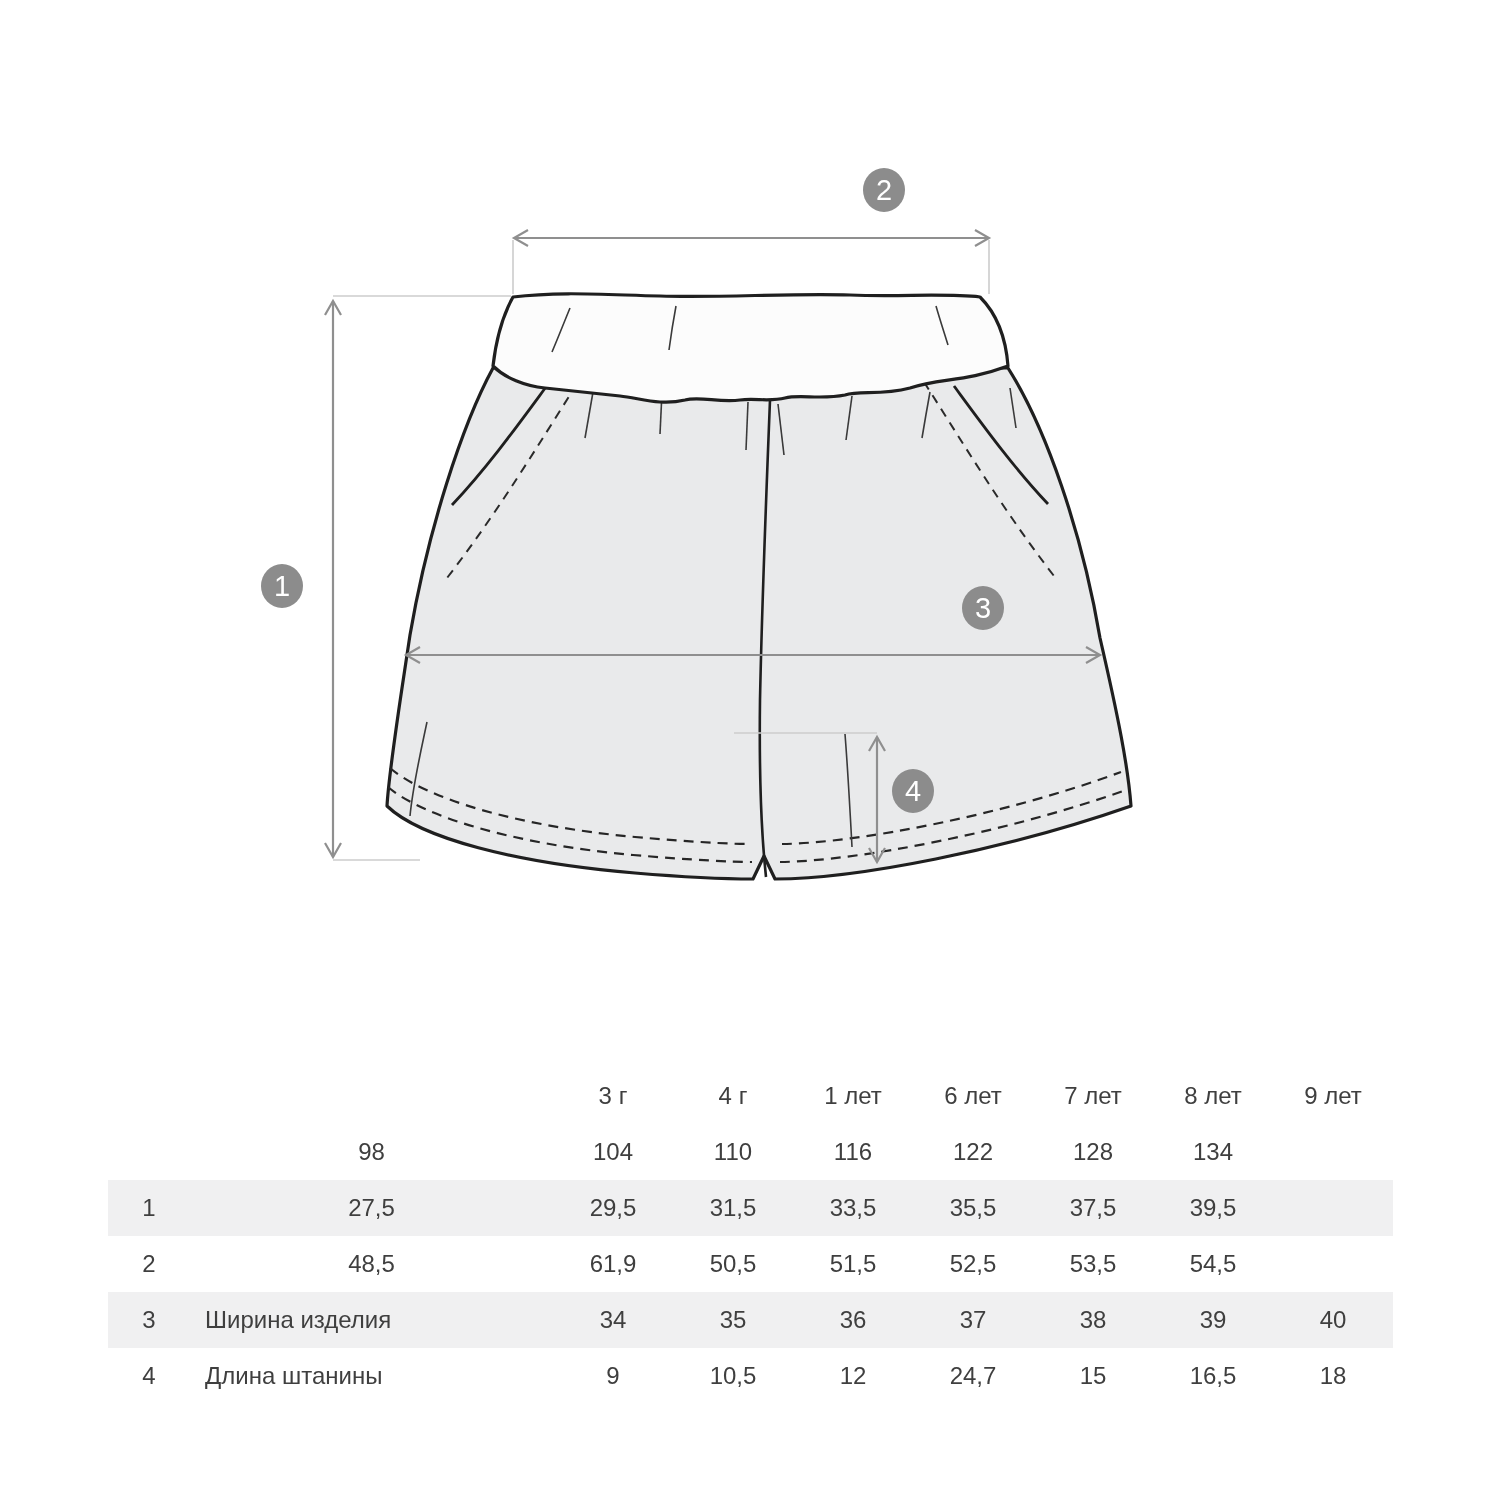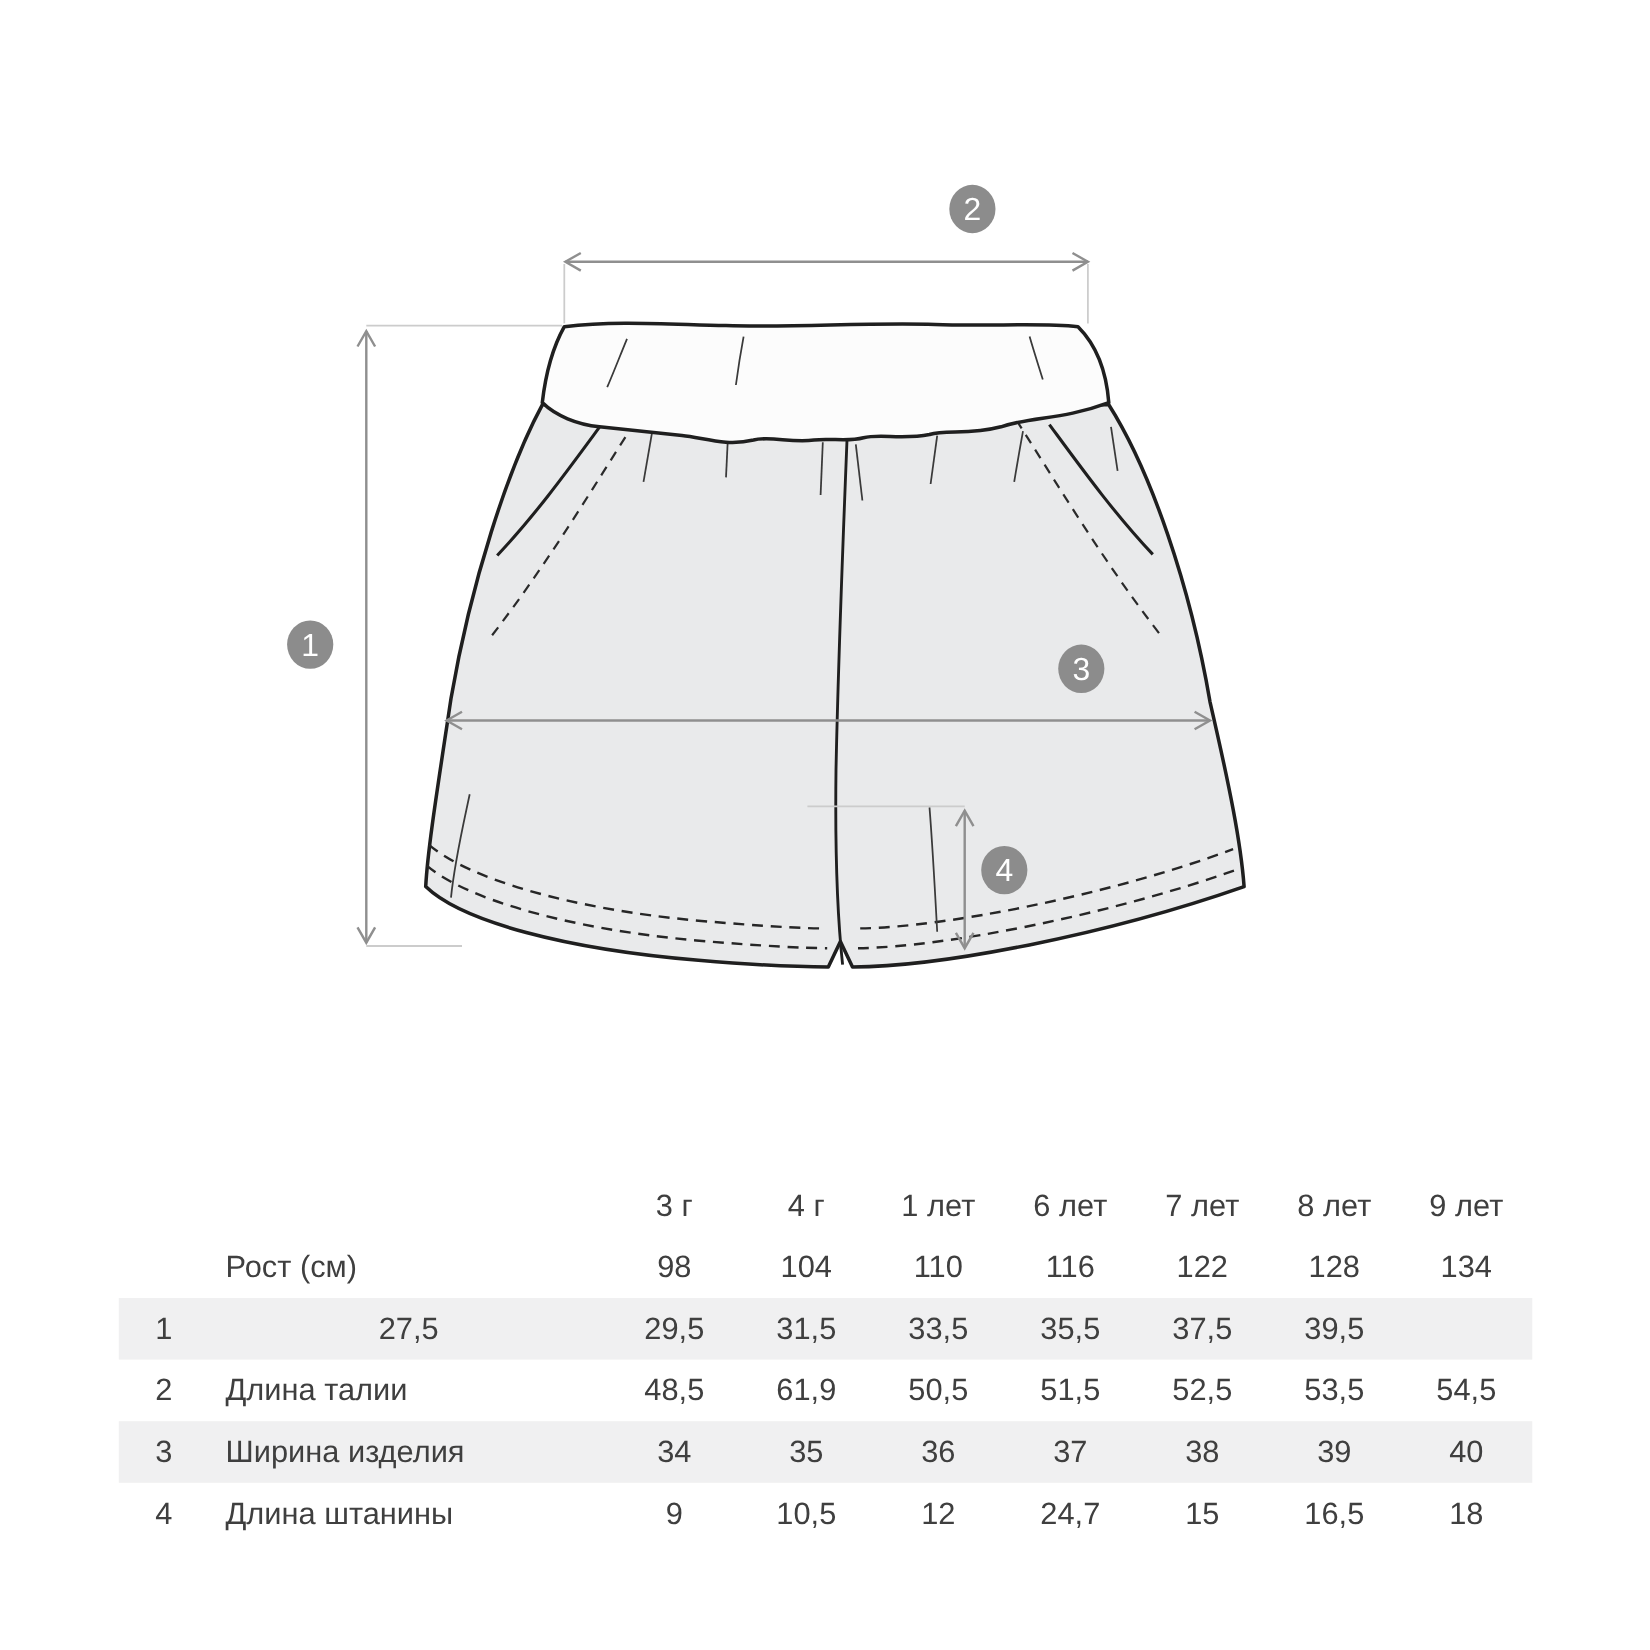--- a/index.html
+++ b/index.html
@@ -8,21 +8,21 @@
     font-family:"Liberation Sans","DejaVu Sans",sans-serif; color:#3f3f3f;
     overflow:hidden;
   }
   .drawing { position:absolute; left:0; top:0; }
 
   .size-table { position:absolute; left:108px; top:1068px; width:1285px; }
   .t-row {
     display:grid;
     grid-template-columns:82px 363px repeat(7,120px);
     height:56px; align-items:center;
-    font-size:28px; line-height:1;
+    font-size:24px; line-height:1;
   }
   .t-row.shaded { background:#f0f0f1; }
   .cell-num  { text-align:center; }
   .cell-label{ text-align:left; padding-left:15px; }
   .cell-val  { text-align:center; }
 </style>
 </head>
 <body>
 
 <div class="canvas">
@@ -154,21 +154,20 @@
       <div class="cell-val">4 г</div>
       <div class="cell-val">1 лет</div>
       <div class="cell-val">6 лет</div>
       <div class="cell-val">7 лет</div>
       <div class="cell-val">8 лет</div>
       <div class="cell-val">9 лет</div>
     </div>
 
     <div class="t-row">
       <div class="cell-num"></div>
-      <div class="cell-label">Рост (см)</div>
       <div class="cell-val">98</div>
       <div class="cell-val">104</div>
       <div class="cell-val">110</div>
       <div class="cell-val">116</div>
       <div class="cell-val">122</div>
       <div class="cell-val">128</div>
       <div class="cell-val">134</div>
     </div>
 
     <div class="t-row shaded">
@@ -177,21 +176,20 @@
       <div class="cell-val">29,5</div>
       <div class="cell-val">31,5</div>
       <div class="cell-val">33,5</div>
       <div class="cell-val">35,5</div>
       <div class="cell-val">37,5</div>
       <div class="cell-val">39,5</div>
     </div>
 
     <div class="t-row">
       <div class="cell-num">2</div>
-      <div class="cell-label">Длина талии</div>
       <div class="cell-val">48,5</div>
       <div class="cell-val">61,9</div>
       <div class="cell-val">50,5</div>
       <div class="cell-val">51,5</div>
       <div class="cell-val">52,5</div>
       <div class="cell-val">53,5</div>
       <div class="cell-val">54,5</div>
     </div>
 
     <div class="t-row shaded">

